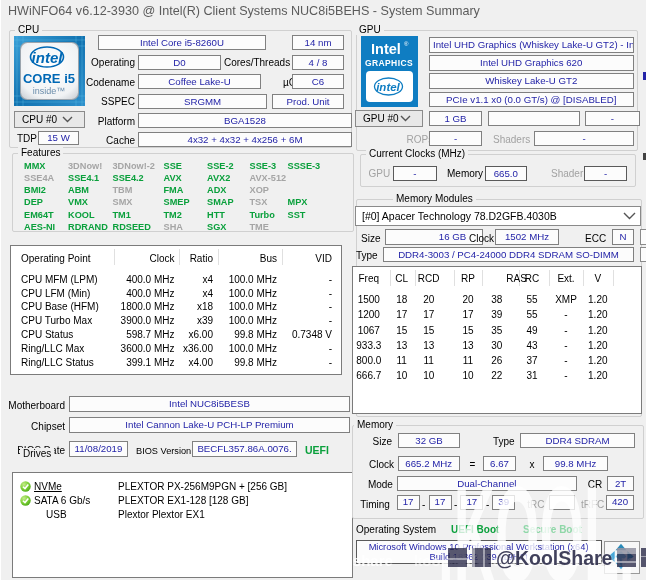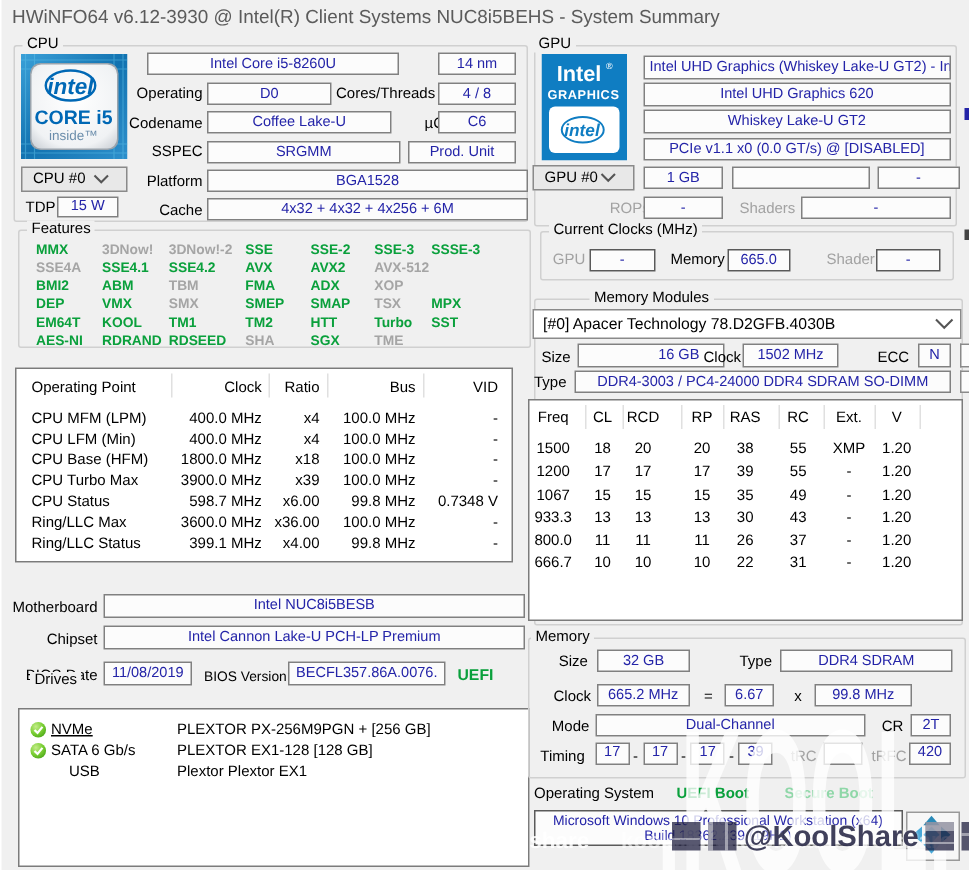--- a/index.html
+++ b/index.html
@@ -251,21 +251,21 @@
 <div class="abs" style="left:454.1px;top:270px;width:1px;height:16px;background:#e0e0e0;"></div>
 <div class="abs" style="left:481.8px;top:270px;width:1px;height:16px;background:#e0e0e0;"></div>
 <div class="abs" style="left:518.7px;top:270px;width:1px;height:16px;background:#e0e0e0;"></div>
 <div class="abs" style="left:548.7px;top:270px;width:1px;height:16px;background:#e0e0e0;"></div>
 <div class="abs" style="left:583.2px;top:270px;width:1px;height:16px;background:#e0e0e0;"></div>
 <div class="abs" style="left:613.2px;top:270px;width:1px;height:16px;background:#e0e0e0;"></div>
 <div class="tv" style="left:338.8px;top:273.3px;width:60px;text-align:center;">Freq</div>
 <div class="tv" style="left:371.7px;top:273.3px;width:60px;text-align:center;">CL</div>
 <div class="tv" style="left:398.7px;top:273.3px;width:60px;text-align:center;">RCD</div>
 <div class="tv" style="left:438px;top:273.3px;width:60px;text-align:center;">RP</div>
-<div class="tv" style="left:466.8px;top:273.3px;width:60px;text-align:center;">RAS</div>
+<div class="tv" style="left:466.8px;top:273.3px;width:60px;text-align:right;">RAS</div>
 <div class="tv" style="left:502.1px;top:273.3px;width:60px;text-align:center;">RC</div>
 <div class="tv" style="left:536px;top:273.3px;width:60px;text-align:center;">Ext.</div>
 <div class="tv" style="left:567.8px;top:273.3px;width:60px;text-align:center;">V</div>
 <div class="tv" style="left:338.8px;top:294.3px;width:60px;text-align:center;">1500</div>
 <div class="tv" style="left:371.7px;top:294.3px;width:60px;text-align:center;">18</div>
 <div class="tv" style="left:398.7px;top:294.3px;width:60px;text-align:center;">20</div>
 <div class="tv" style="left:438px;top:294.3px;width:60px;text-align:center;">20</div>
 <div class="tv" style="left:466.8px;top:294.3px;width:60px;text-align:center;">38</div>
 <div class="tv" style="left:502.1px;top:294.3px;width:60px;text-align:center;">55</div>
 <div class="tv" style="left:536px;top:294.3px;width:60px;text-align:center;">XMP</div>

